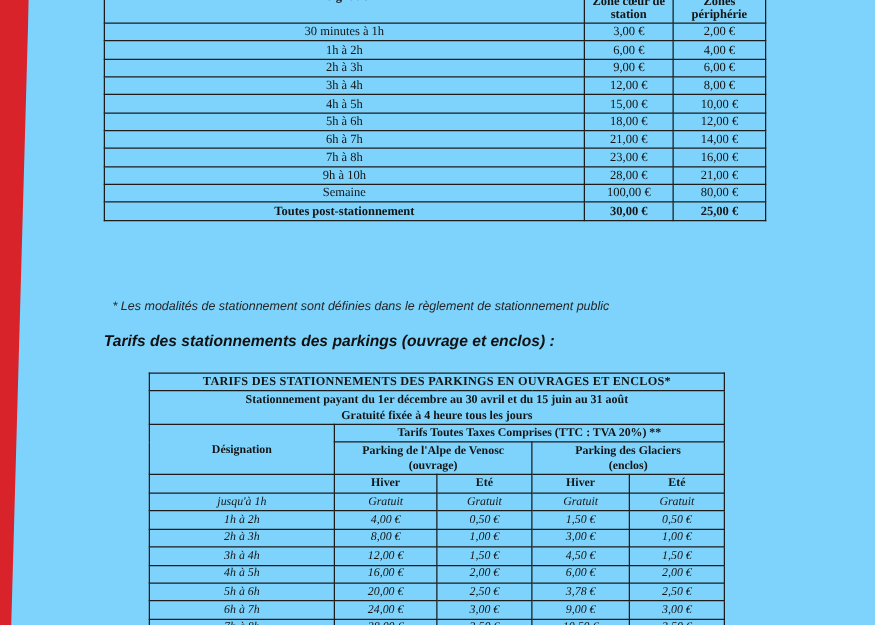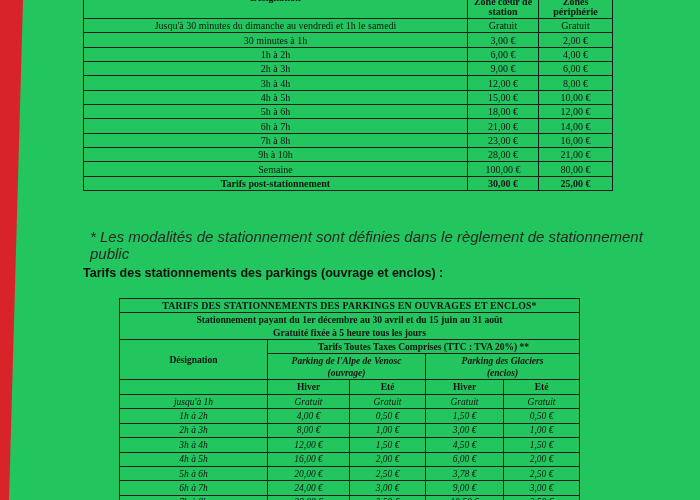--- a/index.html
+++ b/index.html
@@ -1,17 +1,17 @@
 <!DOCTYPE html>
 <html><head>
 <meta charset="utf-8">
 <style>
   html,body{margin:0;padding:0;background:#ffffff;}
   #page{
-    position:relative;width:700px;height:500px;background:#22c55e;
+    position:relative;width:700px;height:500px;background:#7dd3fc;
     overflow:hidden;font-family:"Liberation Serif",serif;color:#141414;
   }
   #red-stripe{
     position:absolute;left:0;top:0;width:26px;height:500px;
     background:var(--red,#d8232a);
     clip-path:polygon(0 0,23px 0,9px 500px,0 500px);
   }
   table{border-collapse:collapse;table-layout:fixed;}
   td,th{border:1px solid #1c1c1c;text-align:center;vertical-align:middle;
         padding:0;overflow:hidden;white-space:nowrap;}
@@ -20,40 +20,40 @@
   .t1{position:absolute;left:83px;top:-15px;width:529px;}
   .t1 td,.t1 th{font-size:10px;}
   .t1 thead tr{height:33px;}
   .t1 tbody tr{height:14.35px;}
   .t1 .desig{vertical-align:top;font-weight:bold;line-height:10px;padding-top:7px;}
   .t1 .hdr2{vertical-align:bottom;font-weight:bold;line-height:9.5px;padding-bottom:2px;}
   .t1 .bold-row td{font-weight:bold;}
 
   
   .footnote{
-    position:absolute;left:90px;top:228px;width:560px;
+    position:absolute;left:90px;top:240px;width:560px;
     font-family:"Liberation Sans",sans-serif;font-style:italic;
-    font-size:15px;color:#262626;
+    font-size:10px;color:#262626;
   }
   .section-heading{
     position:absolute;left:83px;top:266px;width:560px;
-    font-family:"Liberation Sans",sans-serif;font-weight:bold;
+    font-family:"Liberation Sans",sans-serif;font-style:italic;font-weight:bold;
     font-size:12.5px;color:#111;
   }
 
   
   .t2{position:absolute;left:119px;top:298px;width:461px;}
   .t2 td,.t2 th{font-size:9.5px;}
   .t2 .r-title{height:14px;margin-top:44px;}
   .t2 .r-title th{font-size:9.8px;letter-spacing:.2px;}
   .t2 .r-sub{height:27px;}
   .t2 .r-sub th{font-size:9.6px;line-height:13px;margin-top:28px;}
   .t2 .r-ttc{height:14px;}
   .t2 .r-park th{line-height:12px;}
-  .t2 .r-park{height:26px;font-style:italic;}
+  .t2 .r-park{height:26px;}
   .t2 .r-season{height:15px;}
   .t2 tbody tr{height:14.4px;font-style:italic;}
   .t2 .desig2{font-weight:bold;}
 </style>
 </head>
 <body>
 
 <div id="page">
 
   <div id="red-stripe" style="background: rgb(216, 35, 42);"></div>
@@ -74,25 +74,20 @@
           <div>station</div>
         </th>
         <th class="hdr2">
           <div>Zones</div>
           <div>périphérie</div>
         </th>
       </tr>
     </thead>
     <tbody>
       <tr>
-          <td>Jusqu'à 30 minutes du dimanche au vendredi et 1h le samedi</td>
-          <td>Gratuit</td>
-          <td>Gratuit</td>
-        </tr>
-      <tr>
           <td>30 minutes à 1h</td>
           <td>3,00 €</td>
           <td>2,00 €</td>
         </tr>
       <tr>
           <td>1h à 2h</td>
           <td>6,00 €</td>
           <td>4,00 €</td>
         </tr>
       <tr>
@@ -129,21 +124,21 @@
           <td>9h à 10h</td>
           <td>28,00 €</td>
           <td>21,00 €</td>
         </tr>
       <tr>
           <td>Semaine</td>
           <td>100,00 €</td>
           <td>80,00 €</td>
         </tr>
       <tr class="bold-row">
-          <td>Tarifs post-stationnement</td>
+          <td>Toutes post-stationnement</td>
           <td>30,00 €</td>
           <td>25,00 €</td>
         </tr>
     </tbody>
   </table>
 
   <div class="footnote">* Les modalités de stationnement sont définies dans le règlement de stationnement public</div>
 
   <div class="section-heading">Tarifs des stationnements des parkings (ouvrage et enclos) :</div>
 
@@ -155,21 +150,21 @@
         <col style="width:78px">
         <col style="width:76px">
       </colgroup>
     <thead>
       <tr class="r-title">
         <th colspan="5">TARIFS DES STATIONNEMENTS DES PARKINGS EN OUVRAGES ET ENCLOS*</th>
       </tr>
       <tr class="r-sub">
         <th colspan="5">
           <div>Stationnement payant du 1er décembre au 30 avril et du 15 juin au 31 août</div>
-          <div>Gratuité fixée à 5 heure tous les jours</div>
+          <div>Gratuité fixée à 4 heure tous les jours</div>
         </th>
       </tr>
       <tr class="r-ttc">
         <th rowspan="2" class="desig2">Désignation</th>
         <th colspan="4">Tarifs Toutes Taxes Comprises (TTC : TVA 20%) **</th>
       </tr>
       <tr class="r-park">
         <th colspan="2">
           <div>Parking de l'Alpe de Venosc</div>
           <div>(ouvrage)</div>

